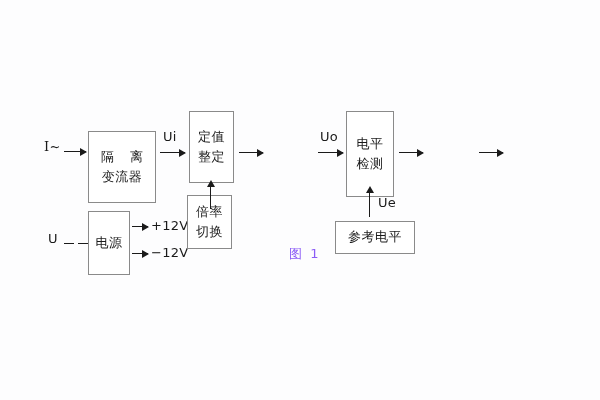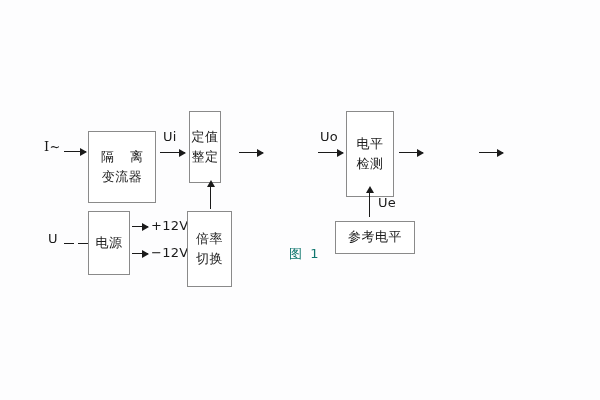--- a/index.html
+++ b/index.html
@@ -43,21 +43,21 @@
   .label {
     position: absolute;
     color: #1a1a1a;
     font-size: 13px;
     white-space: nowrap;
     letter-spacing: 0.3px;
   }
   .label.serif { font-family: "DejaVu Serif", "Liberation Serif", serif; }
   .caption {
     position: absolute;
-    color: #0f766e;
+    color: #8b5cf6;
     font-size: 13px;
     letter-spacing: 2px;
     white-space: nowrap;
   }
   
   .arrow-h {
     position: absolute;
     height: 0;
     border-top: 1.4px solid #1a1a1a;
   }
@@ -105,21 +105,21 @@
   <div class="arrow-h" style="left:64px; top:151px; width:22px;"></div>
 
   <div class="box spaced" style="left:88px; top:111px; width:68px; height:72px;margin-top:20px;">
     <span class="ln ln1">隔 离</span>
     <span class="ln ln2">变流器</span>
   </div>
 
   <div class="label" style="left:163px; top:129px;">Ui</div>
   <div class="arrow-h" style="left:160px; top:152px; width:25px;"></div>
 
-  <div class="box" style="left:189px; top:111px; width:32px; height:72px;">
+  <div class="box" style="left:189px; top:111px; width:45px; height:72px;">
     <span class="ln">定值</span>
     <span class="ln">整定</span>
   </div>
 
   <div class="arrow-h" style="left:239px; top:152px; width:24px;"></div>
 
 
   <div class="label" style="left:320px; top:129px;">Uo</div>
   <div class="arrow-h" style="left:318px; top:152px; width:25px;"></div>
 
@@ -151,19 +151,19 @@
   <div class="box single" style="left:88px; top:211px; width:42px; height:64px;">
     <span class="ln">电源</span>
   </div>
 
   <div class="arrow-h" style="left:132px; top:226px; width:16px;"></div>
   <div class="label" style="left:151px; top:218px;">+12V</div>
 
   <div class="arrow-h" style="left:132px; top:253px; width:16px;"></div>
   <div class="label" style="left:151px; top:245px;">−12V</div>
 
-  <div class="box" style="left:187px; top:211px; width:45px; height:76px;">
+  <div class="box" style="left:187px; top:195px; width:45px; height:54px;">
     <span class="ln">倍率</span>
     <span class="ln">切换</span>
   </div>
 
   <div class="arrow-v" style="left:210px; top:187px; height:22px;"></div>
 </div>
 
 </body></html>

